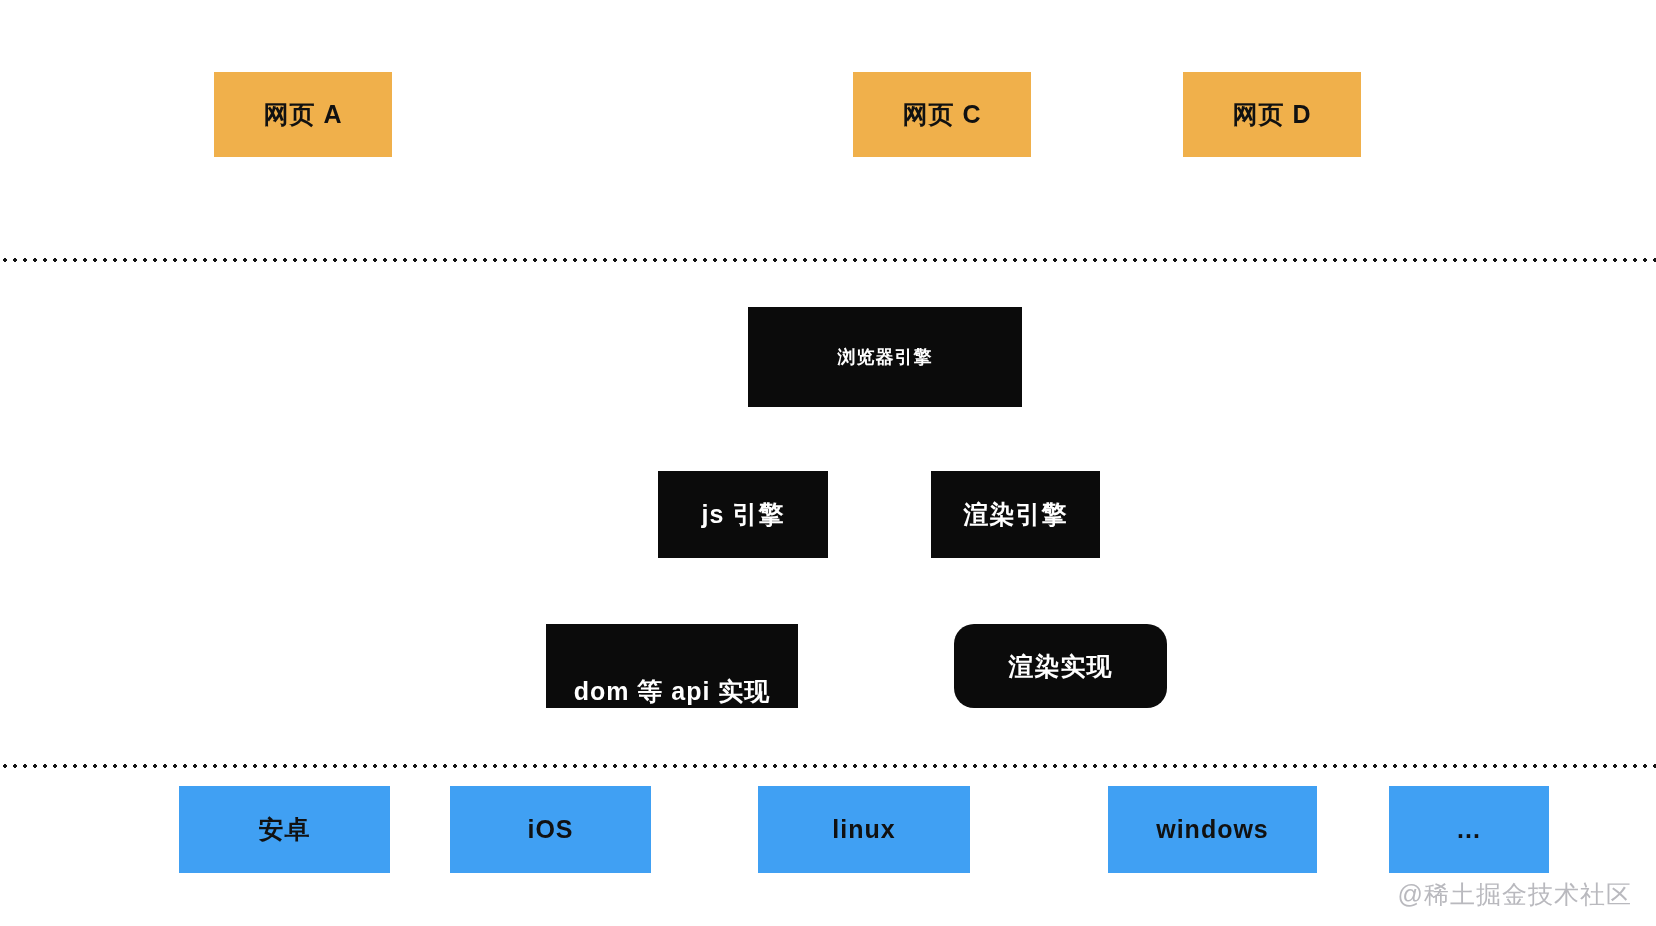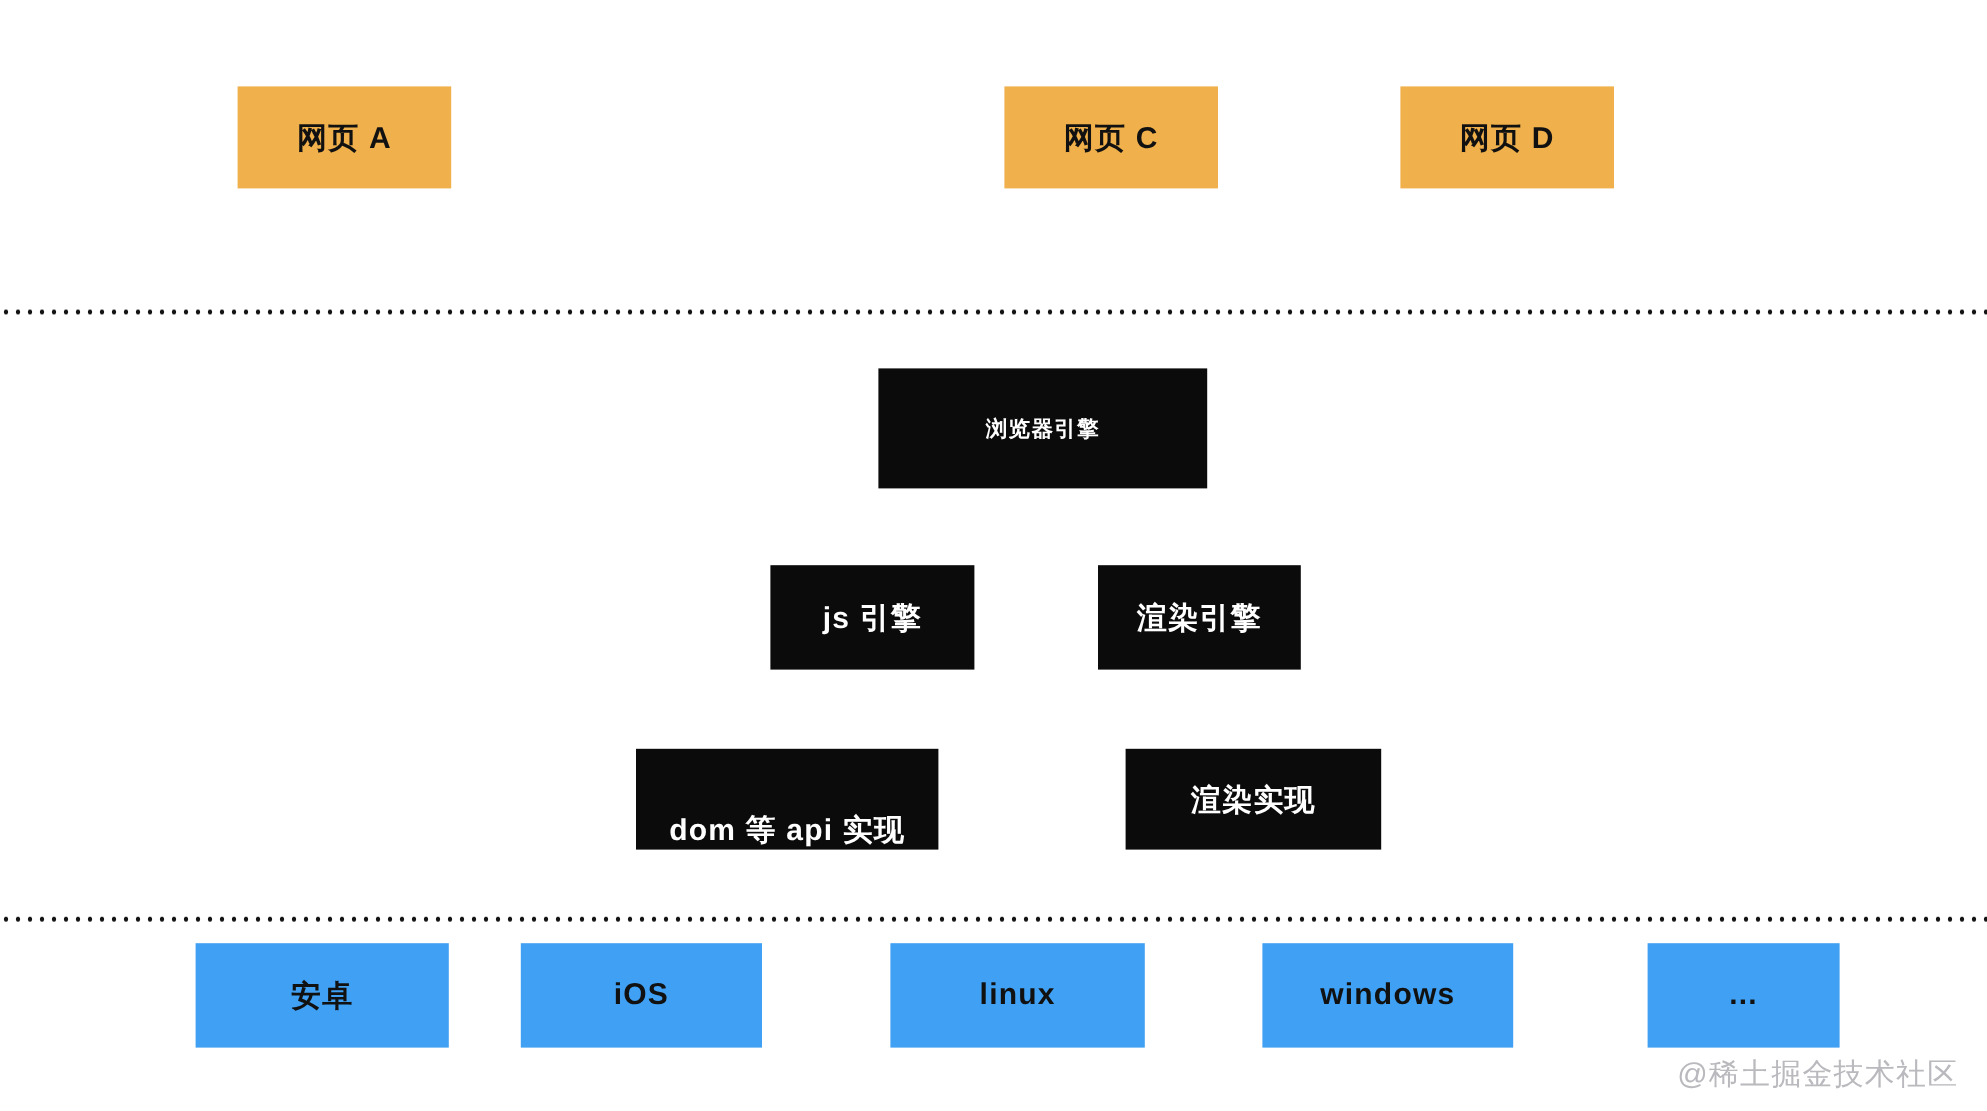--- a/index.html
+++ b/index.html
@@ -17,20 +17,21 @@
   }
   .box {
     position: absolute;
     display: flex;
     align-items: center;
     justify-content: center;
     font-weight: bold;
     font-size: 25px;
     letter-spacing: 1px;
     white-space: nowrap;
+    margin-left: 16px;
   }
   .webpage {
     background: var(--color-webpage_box, #f0b04b);
     color: var(--color-text_on_light, #111111);
     top: 72px;
     height: 85px;
     width: 178px;
   }
   .wp-a { left: 198px; }
   .wp-b { left: 519px; }
@@ -56,32 +57,32 @@
   .browser-engine {
     left: 732px;
     top: 307px;
     width: 274px;
     height: 100px;
     font-size: 18px;
   }
   .js-engine      { left: 642px; top: 471px; width: 170px; height: 87px; }
   .render-engine  { left: 915px; top: 471px; width: 169px; height: 87px; }
   .dom-api-impl   { left: 530px; top: 624px; width: 252px; height: 84px; align-items: flex-end; }
-  .render-impl    { left: 938px; top: 624px; width: 213px; height: 84px; }
+  .render-impl    { left: 938px; top: 624px; width: 213px; height: 84px; border-radius: 20px; }
 
   .platform {
     background: var(--color-platform_box, #40a0f3);
     color: var(--color-text_on_light, #111111);
     top: 786px;
     height: 87px;
   }
   .pf-android { left: 163px;  width: 211px; }
   .pf-ios     { left: 434px;  width: 201px; align-items: center; }
   .pf-linux   { left: 742px;  width: 212px; }
-  .pf-windows { left: 1052px; width: 209px; }
+  .pf-windows { left: 1092px; width: 209px; }
   .pf-more    { left: 1373px; width: 160px; }
 
   .watermark {
     position: absolute;
     top: 878px;
     right: 24px;
     font-size: 25px;
     font-weight: normal;
     letter-spacing: 1px;
     color: var(--color-watermark, #b9b9be);

